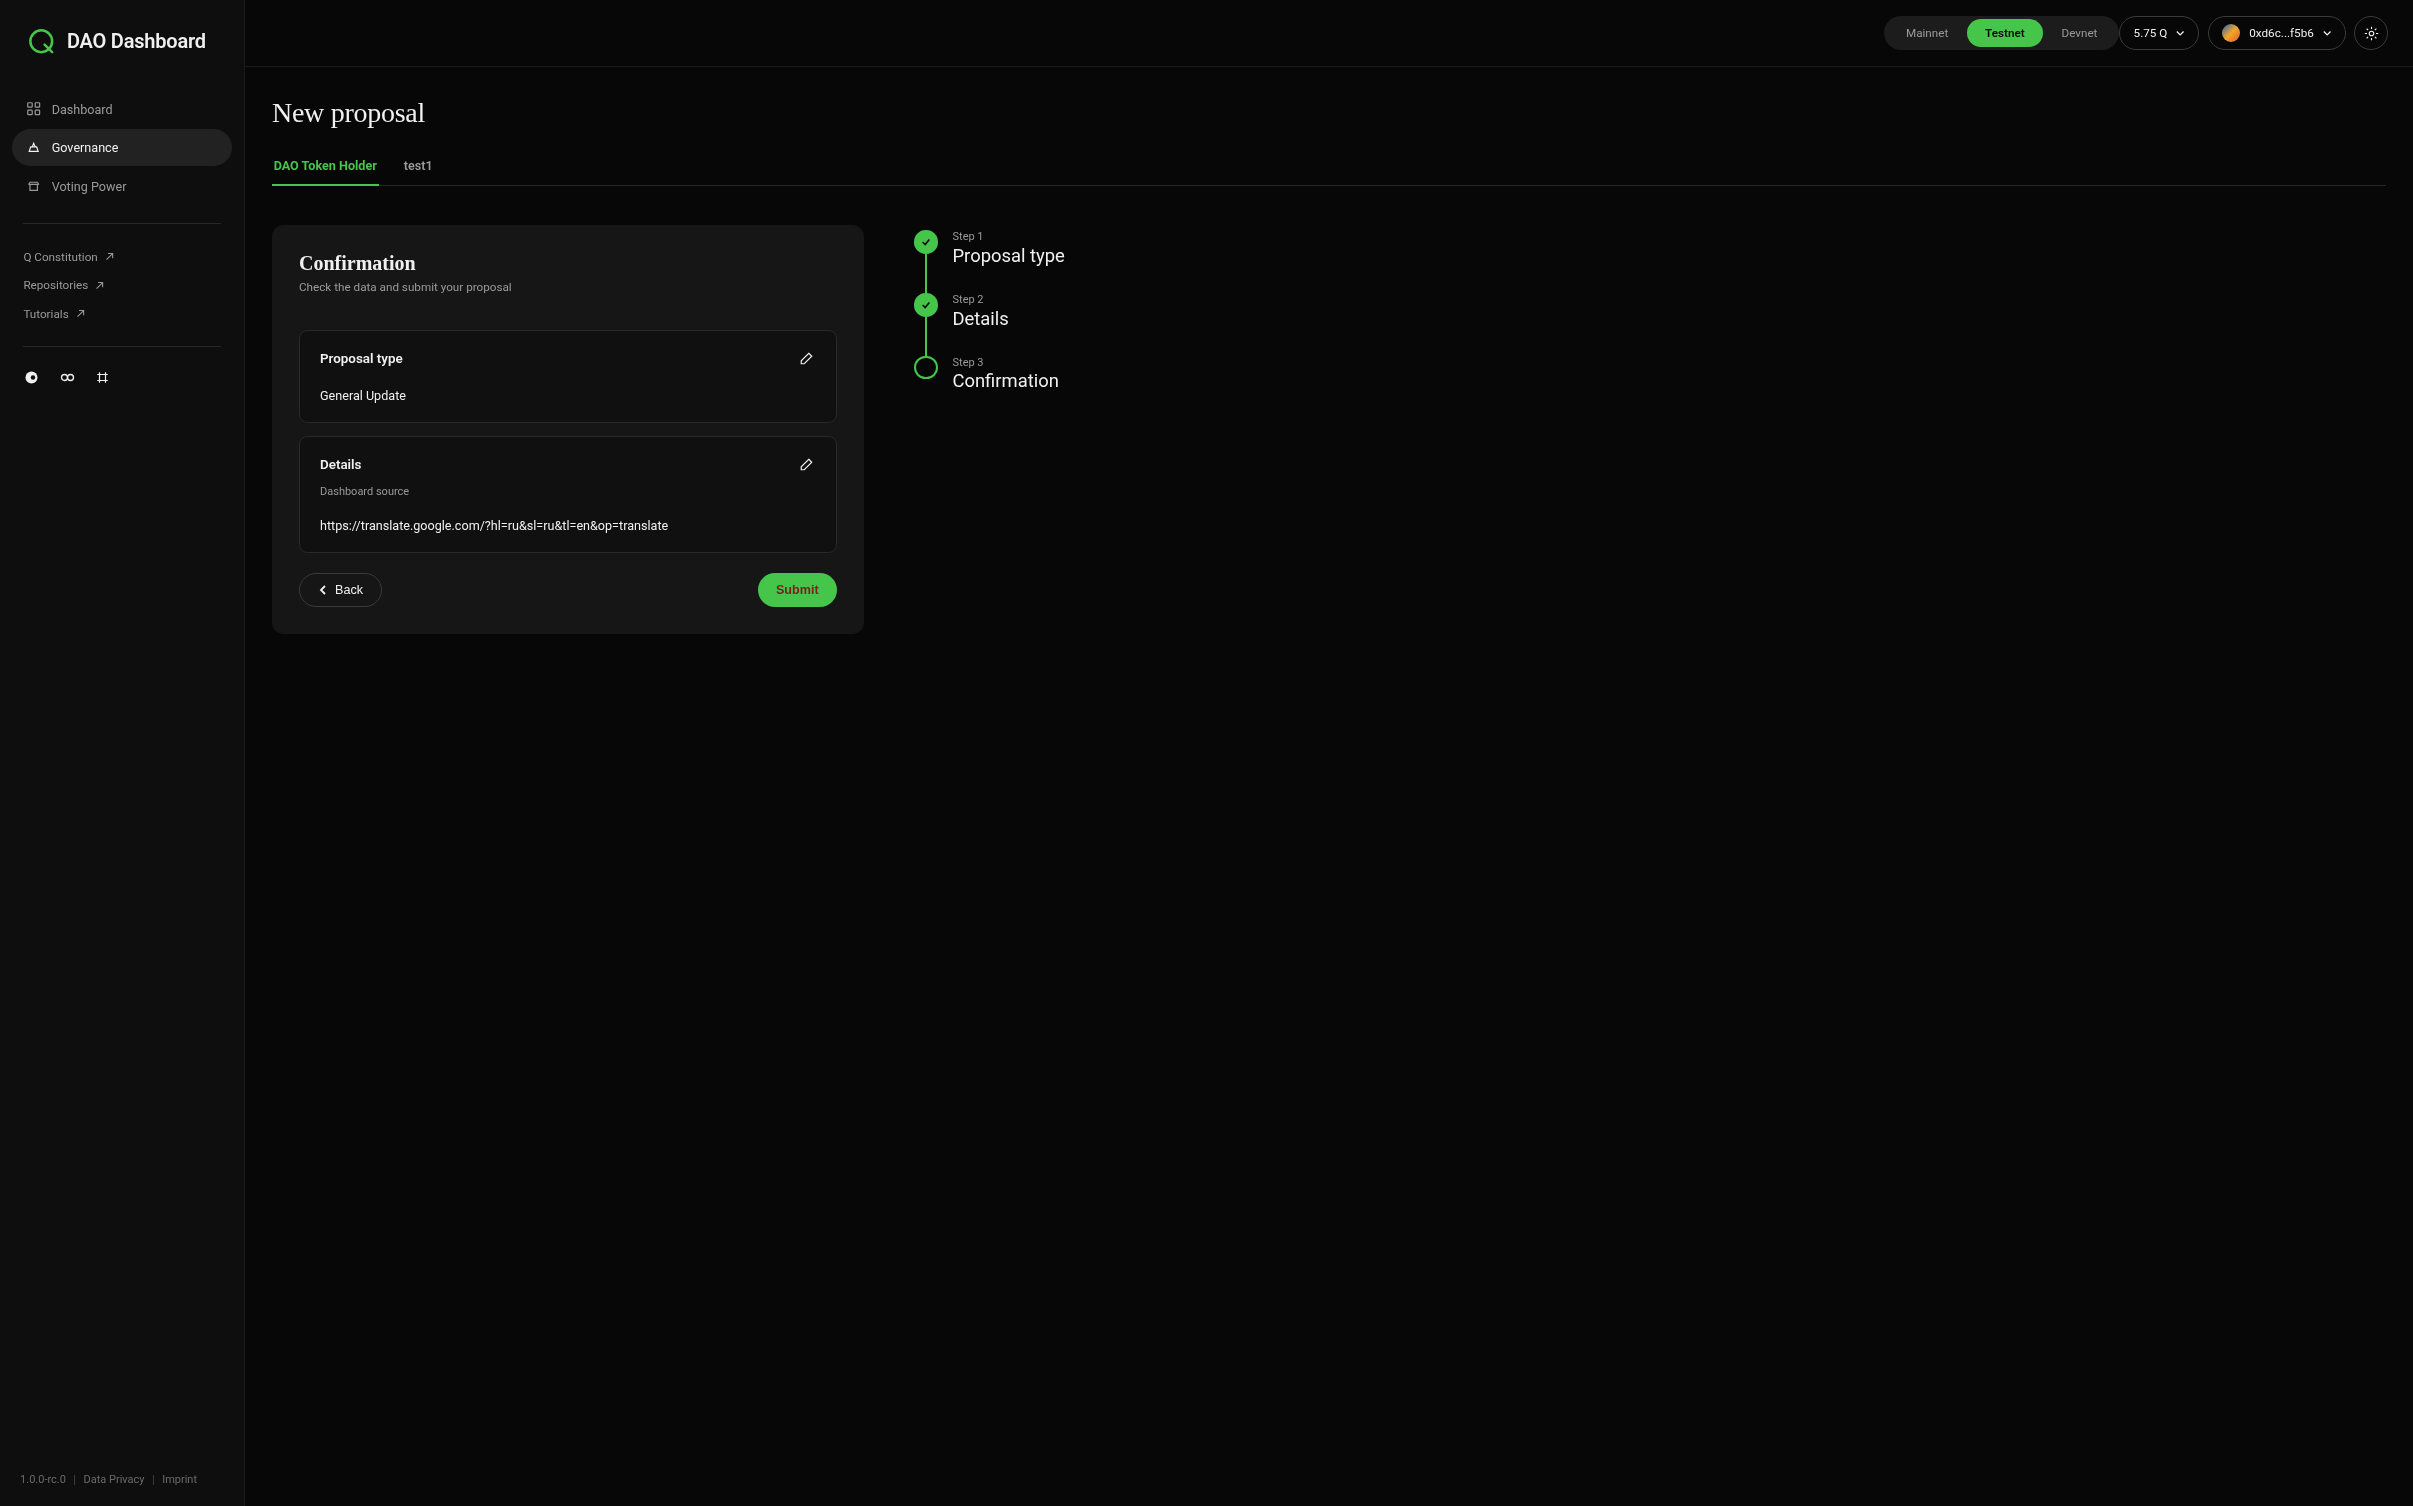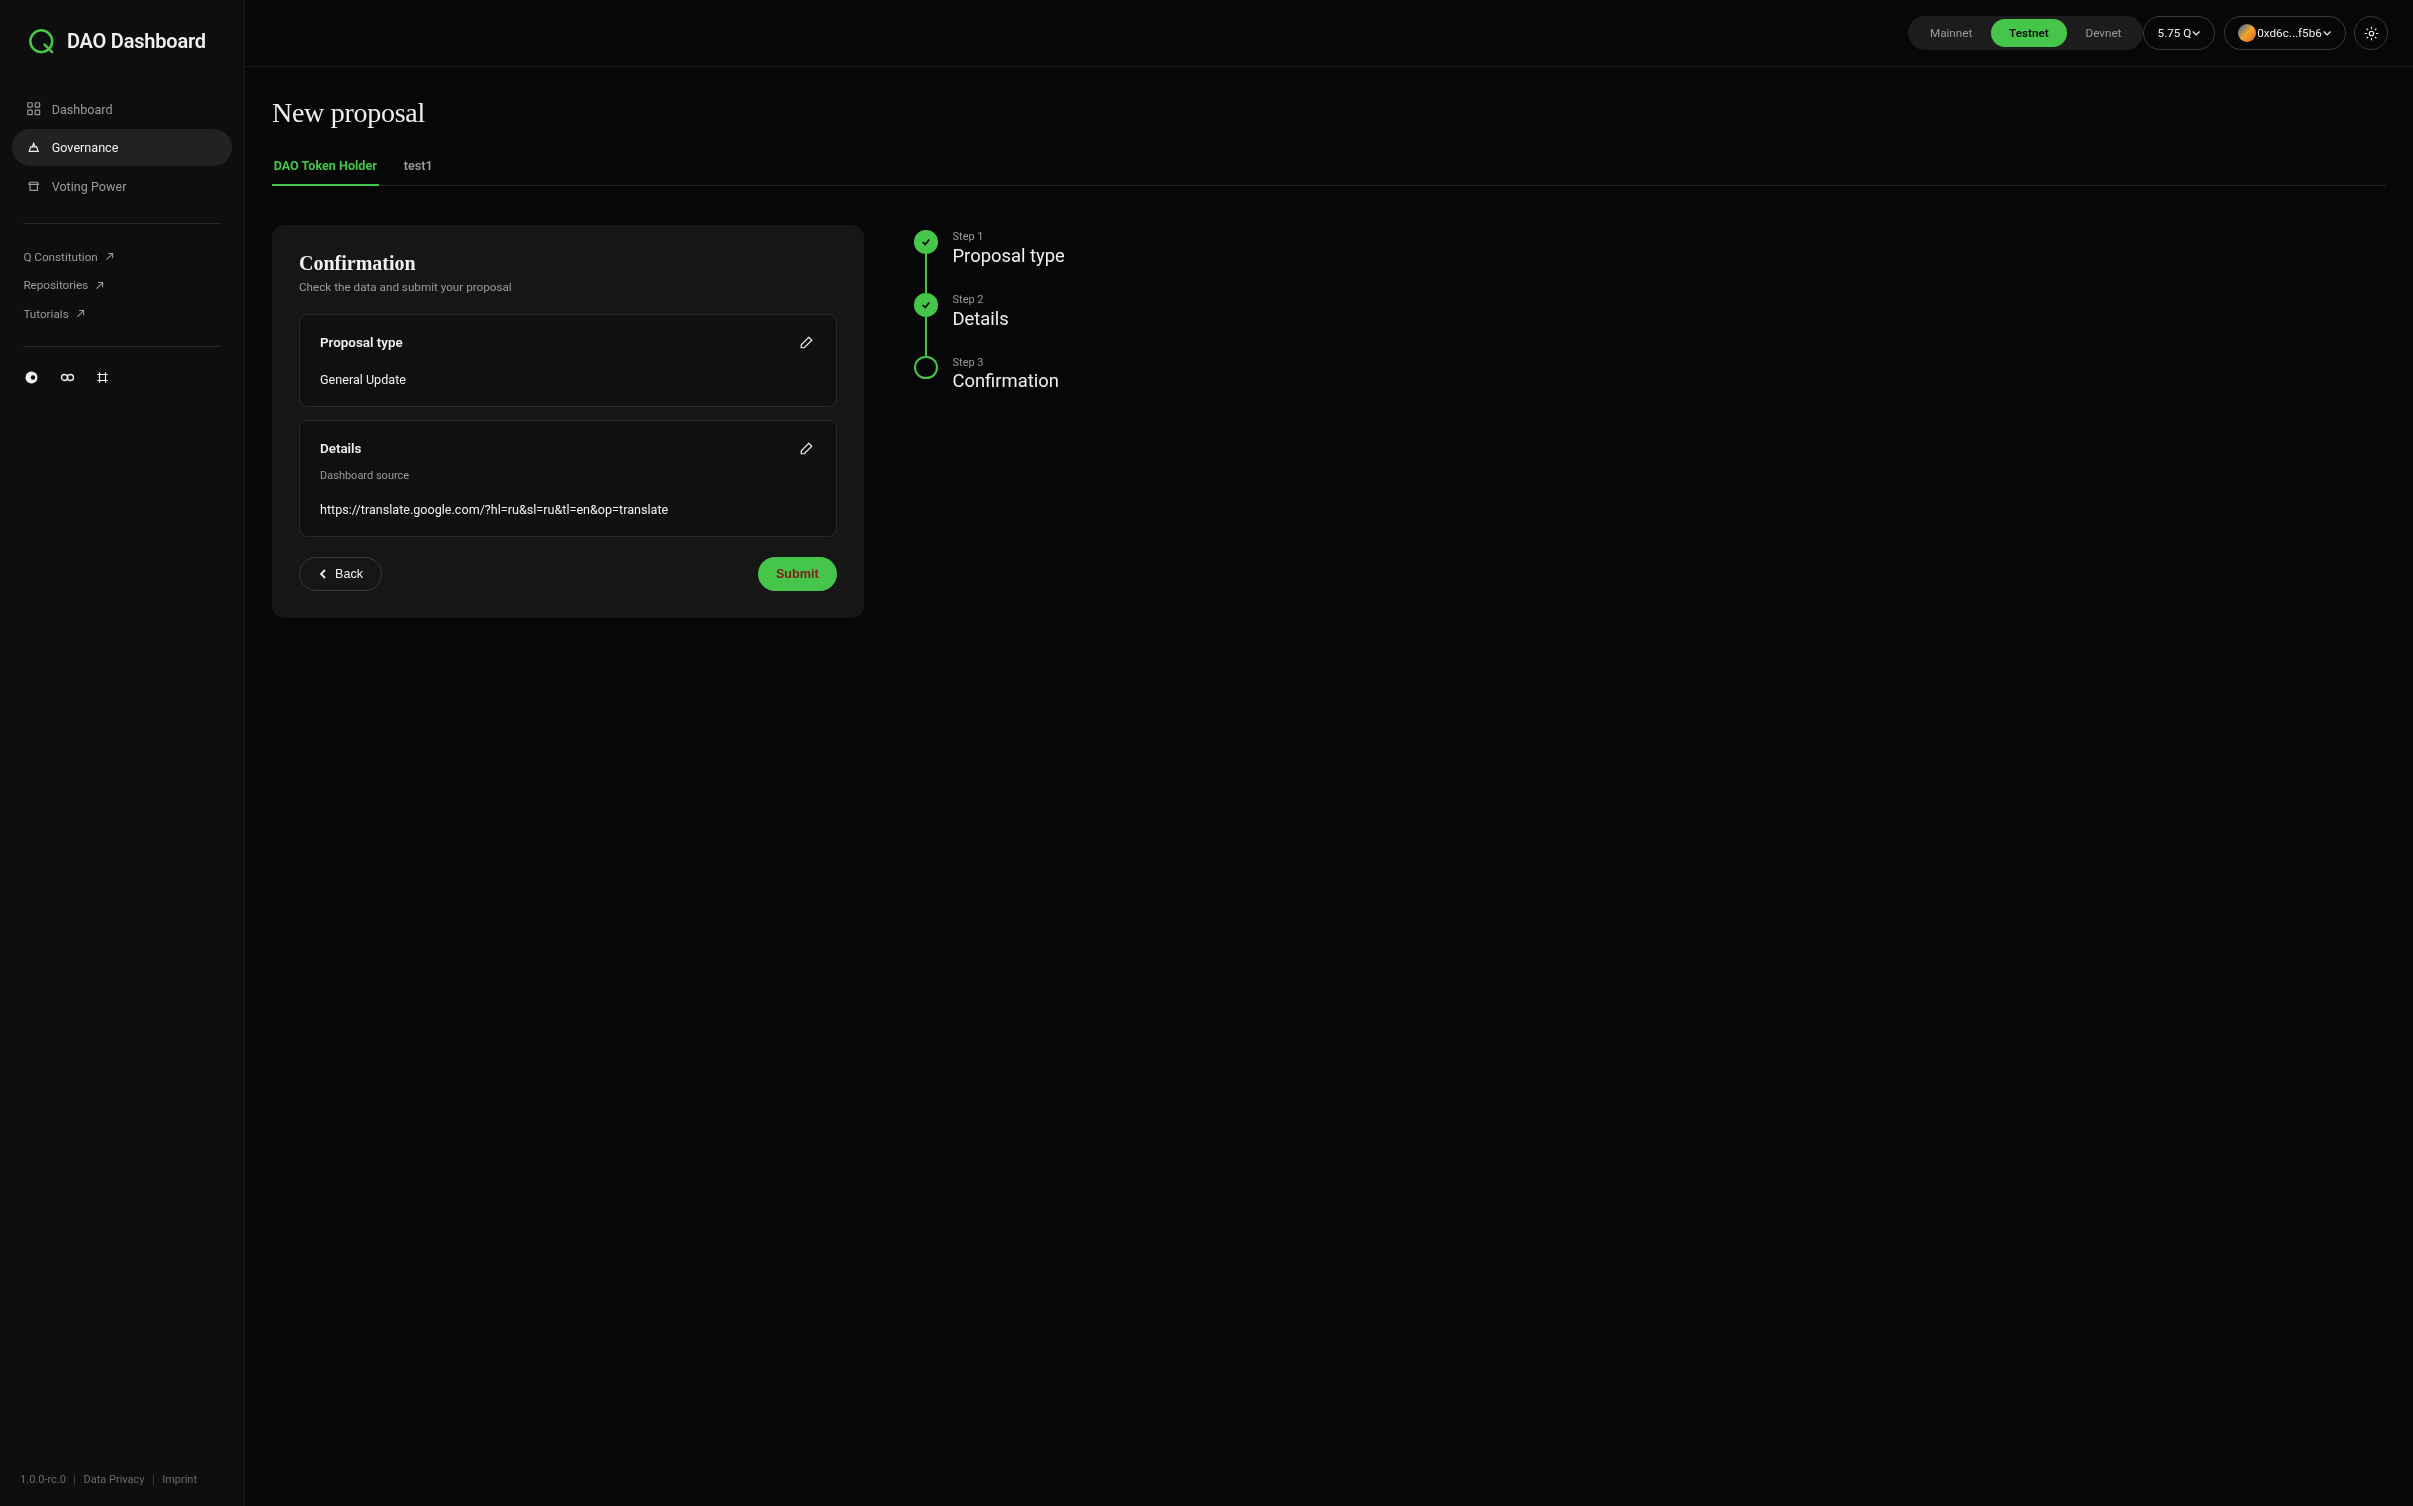--- a/index.html
+++ b/index.html
@@ -128,21 +128,21 @@
     border-radius: 15px;
     cursor: pointer;
   }
   .net-opt.active {
     background: var(--accent);
     color: #0b0b0b;
     font-weight: 600;
   }
   .top-right { display: flex; align-items: center; gap: 8.4px; }
   .pill-btn {
-    display: flex; align-items: center; gap: 1px;
+    display: flex; align-items: center; gap: 9px;
     height: 34px; padding: 0 13.4px;
     border: 0.8px solid var(--border-light);
     border-radius: 17px;
     font-size: 11.7px;
     color: var(--text);
     cursor: pointer;
     background: transparent;
   }
   .chev { width:8.4px; height:8.4px; display:inline-flex; }
   .avatar-dot {
@@ -203,21 +203,21 @@
     padding: 27px;
   }
   .card-title {
     font-family: Georgia, "Times New Roman", serif;
     font-size: 20px;
     margin-bottom: 5px;
   }
   .card-sub {
     font-size: 11.7px;
     color: var(--text-dim);
-    margin-bottom: 20px;
+    margin-bottom: 36px;
   }
   .inner-box {
     border: 0.8px solid #2a2a2a;
     background: var(--bg-card-inner);
     border-radius: 8.4px;
     padding: 18.4px 20px;
     margin-bottom: 13.4px;
   }
   .inner-head {
     display: flex; align-items: center; justify-content: space-between;

